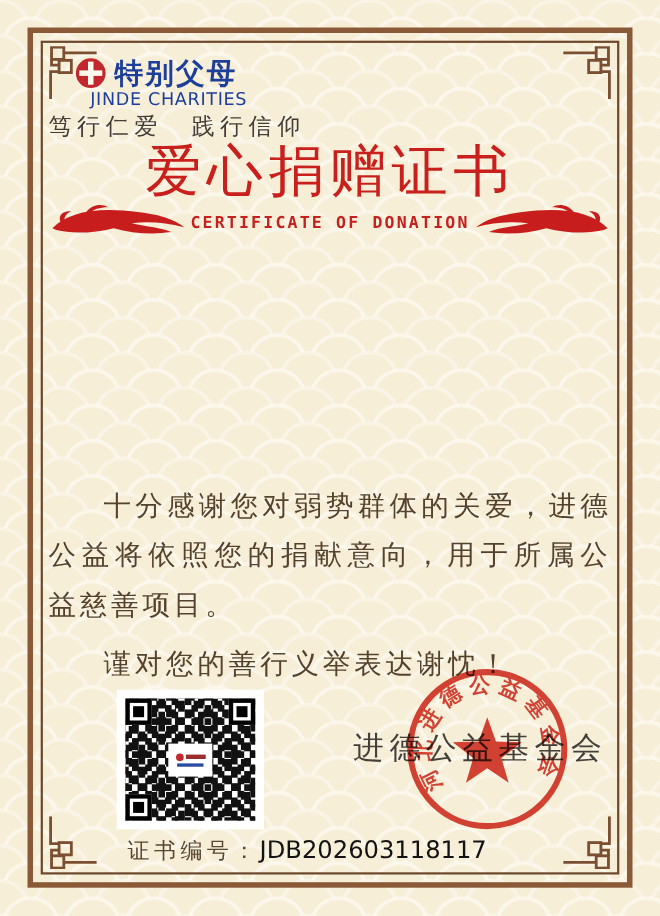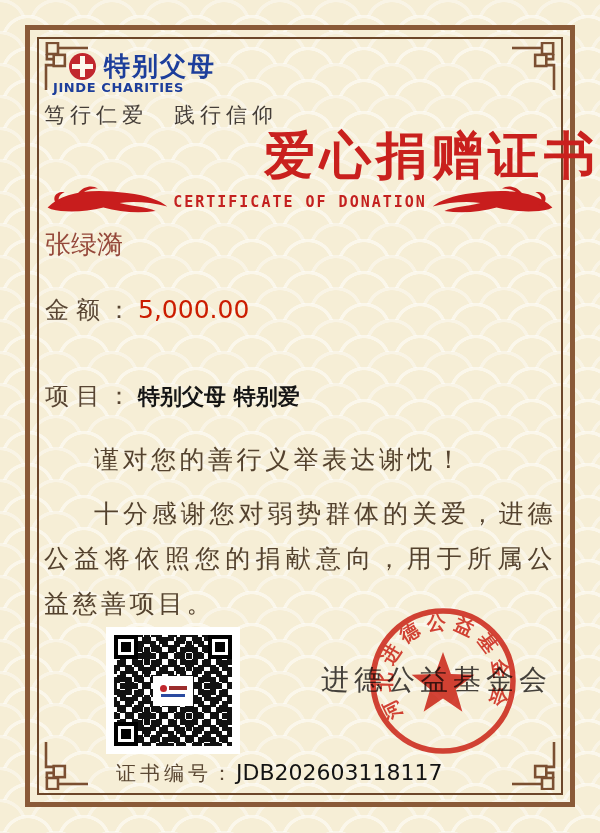--- a/index.html
+++ b/index.html
@@ -20,24 +20,24 @@
   .corner.tl{left:40px;top:42px;}
   .corner.tr{right:40px;top:42px;transform:scaleX(-1);}
   .corner.bl{left:40px;bottom:43px;transform:scaleY(-1);}
   .corner.br{right:40px;bottom:43px;transform:scale(-1,-1);}
 
   
   .logo-icon{position:absolute;left:69px;top:53px;width:27px;height:27px;border-radius:50%;background:#c1272d;}
   .logo-icon::before{content:"";position:absolute;left:11px;top:3px;width:5px;height:21px;background:#fdf8ec;}
   .logo-icon::after{content:"";position:absolute;left:3px;top:11px;width:21px;height:5px;background:#fdf8ec;}
   .logo-cn{position:absolute;left:104px;top:49px;font-size:26px;font-weight:bold;color:#1d3e9b;letter-spacing:2px;}
-  .logo-en{position:absolute;left:53px;top:80px;font-size:13px;font-weight:bold;color:#1d3e9b;letter-spacing:0.6px;font-family:"DejaVu Sans","Liberation Sans",sans-serif;}
+  .logo-en{position:absolute;left:82px;top:80px;font-size:16px;font-weight:normal;color:#1d3e9b;letter-spacing:0.6px;font-family:"DejaVu Sans","Liberation Sans",sans-serif;}
 
   .tagline{position:absolute;left:0;top:101px;width:100%;font-size:21px;color:#443d37;letter-spacing:5px;padding-left:44px;}
-  .title{position:absolute;left:0;top:122px;width:100%;text-align:right;font-size:51px;font-weight:bold;color:#c9201d;letter-spacing:5px;}
+  .title{position:absolute;left:0;top:122px;width:100%;text-align:center;font-size:51px;font-weight:normal;color:#c9201d;letter-spacing:5px;}
   .subtitle-row{position:absolute;left:0;top:184px;width:100%;display:flex;justify-content:center;align-items:center;}
   .subtitle{font-size:15px;font-weight:bold;color:#c42120;letter-spacing:2px;font-family:"DejaVu Sans Mono","Liberation Mono",monospace;}
   .flourish{width:132px;height:36px;}
   .flourish.right{transform:scaleX(-1);}
 
   .name{position:absolute;left:45px;top:227px;font-size:26px;color:#95483a;font-family:"DejaVu Sans","Liberation Sans",sans-serif;}
 
   .field-row{position:absolute;left:45px;white-space:nowrap;}
   .field-row.r1{top:294px;}
   .field-row.r2{top:337px;}
@@ -140,32 +140,25 @@
     <div class="subtitle">CERTIFICATE OF DONATION</div>
     <svg class="flourish right" viewBox="0 0 140 40">
       <g fill="#c81d1d">
         <path d="M4 26 C 20 10, 48 4, 92 10 C 116 13, 128 18, 137 25 C 118 20, 100 19, 84 21 C 100 25, 114 25, 124 30 C 104 33, 84 31, 66 26 C 46 31, 24 32, 8 28 Z"></path>
         <path d="M16 24 C 8 18, 11 8, 23 9 C 16 12, 14 18, 19 23 Z"></path>
         <path d="M38 10 C 44 2, 54 1, 60 5 C 52 5, 45 7, 41 12 Z"></path>
       </g>
     </svg>
   </div>
 
-  <div class="name">张绿漪</div>
 
-  <div class="field-row r1">
-    <span class="field-label">金额：</span><span class="field-value v-amount">5,000.00</span>
-  </div>
-  <div class="field-row r3">
-    <span class="field-label">项目：</span><span class="field-value v-project">特别父母 特别爱</span>
-  </div>
 
   <div class="body-text">
+    <p>十分感谢您对弱势群体的关爱，进德公益将依照您的捐献意向，用于所属公益慈善项目。</p>
     <p>谨对您的善行义举表达谢忱！</p>
-    <p>十分感谢您对弱势群体的关爱，进德公益将依照您的捐献意向，用于所属公益慈善项目。</p>
   </div>
 
   <div class="qr">
     <div class="qr-mod">
       <div class="finder tl"></div>
       <div class="finder tr"></div>
       <div class="finder bl"></div>
       <div class="qr-logo">
         <div class="mark">
             <div class="dot"></div>

